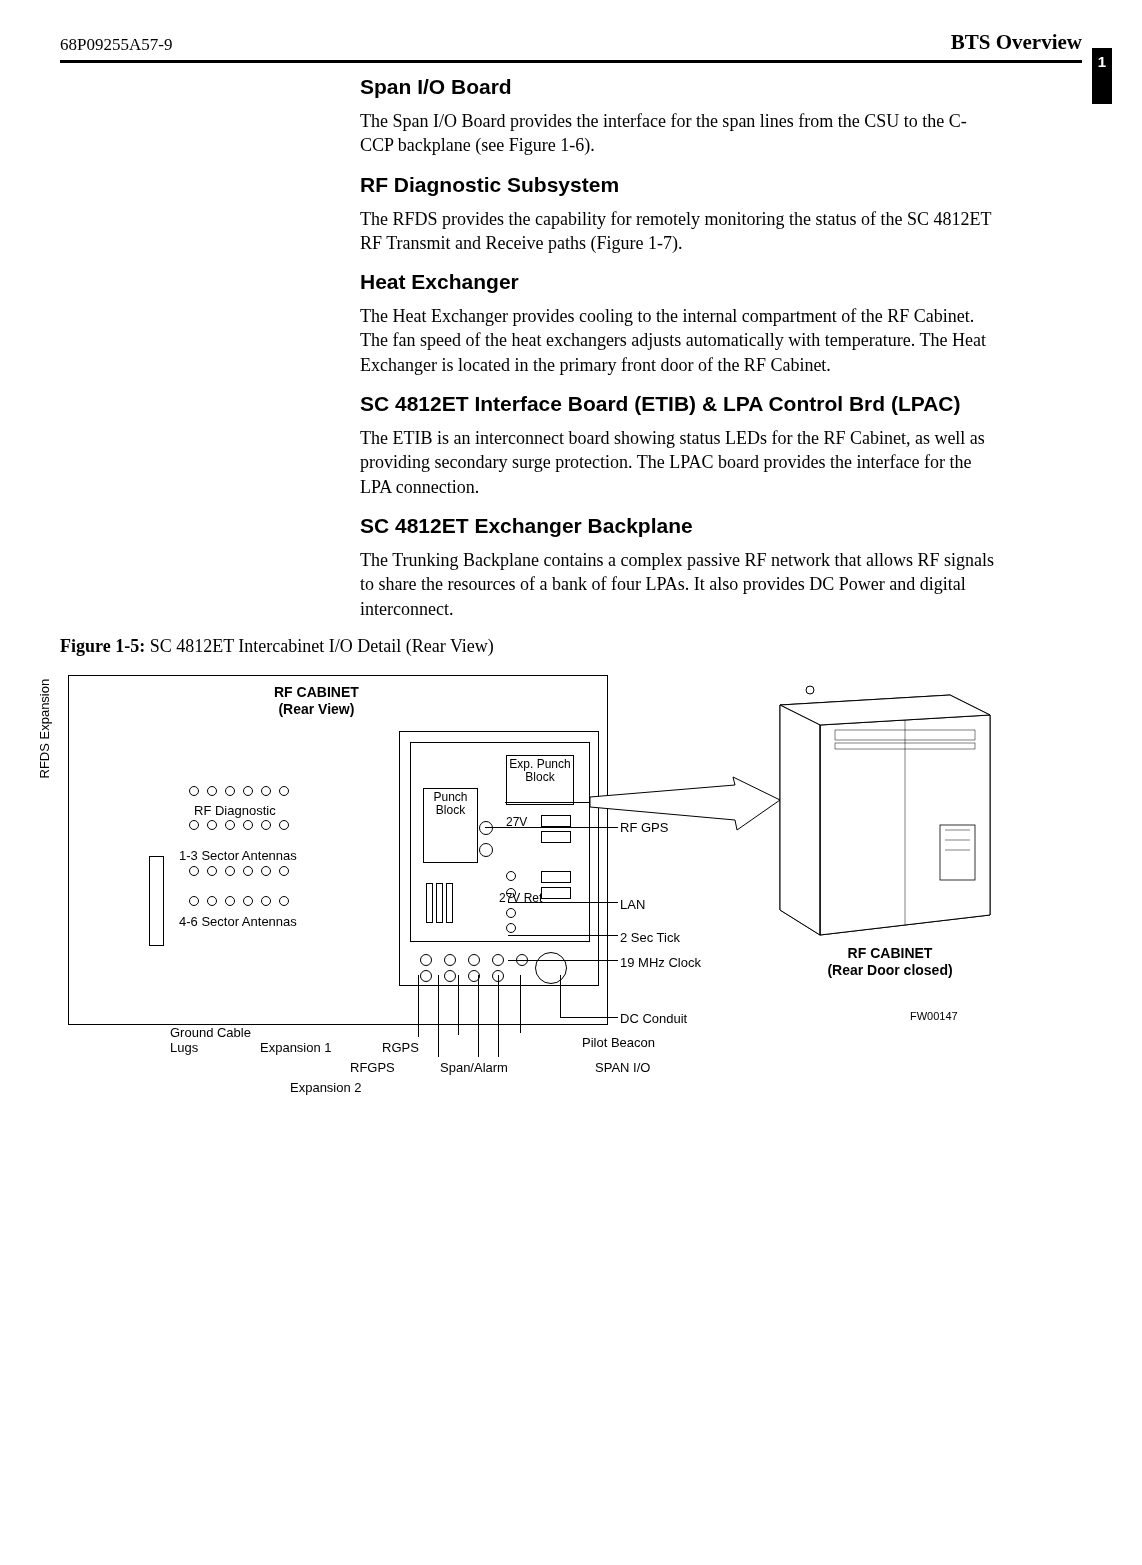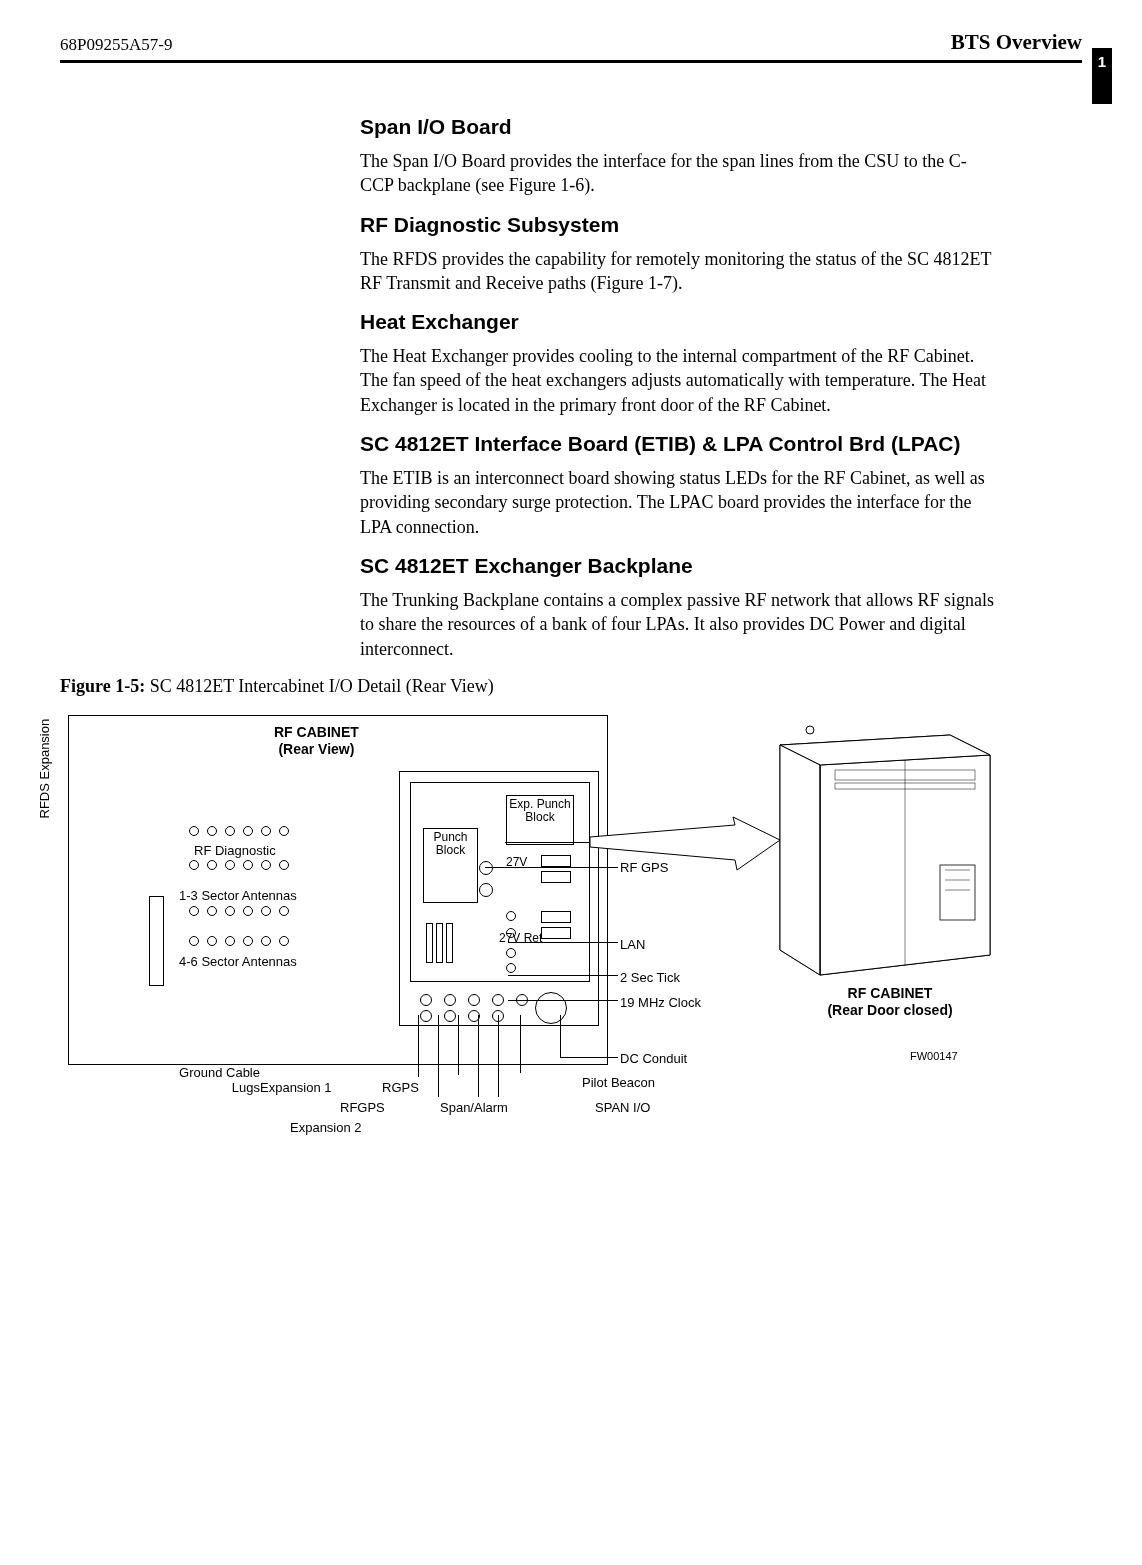--- a/index.html
+++ b/index.html
@@ -34,21 +34,20 @@
       font-size: 17px;
     }
     .header-right {
       font-size: 21px;
       font-weight: bold;
     }
     .content {
       flex: 1;
       display: flex;
       flex-direction: column;
-      margin-top: 40px;
     }
     .text-block {
       margin-left: 300px;
       margin-bottom: 15px;
     }
     .section-heading {
       font-family: Arial, Helvetica, sans-serif;
       font-size: 21px;
       font-weight: bold;
       margin-bottom: 10px;
@@ -423,24 +422,24 @@
       <div class="callout-label" style="left:560px;top:120px;">Microwave</div>
       <div class="callout-label" style="left:560px;top:145px;">RF GPS</div>
       <div class="callout-label" style="left:560px;top:222px;">LAN</div>
       <div class="callout-label" style="left:560px;top:255px;">2 Sec Tick</div>
       <div class="callout-label" style="left:560px;top:280px;">19 MHz Clock</div>
       <div class="callout-label" style="left:560px;top:336px;">DC Conduit</div>
       <div class="callout-label" style="left:522px;top:360px;">Pilot Beacon</div>
       <div class="callout-label" style="left:535px;top:385px;">SPAN I/O</div>
       <div class="callout-label" style="left:380px;top:385px;">Span/Alarm</div>
       <div class="callout-label" style="left:322px;top:365px;">RGPS</div>
-      <div class="callout-label" style="left:280px;top:385px;">RFGPS</div>
+      <div class="callout-label" style="left:290px;top:385px;">RFGPS</div>
       <div class="callout-label" style="left:200px;top:365px;">Expansion 1</div>
       <div class="callout-label" style="left:230px;top:405px;">Expansion 2</div>
-      <div class="callout-label" style="left:110px;top:350px;width:90px;white-space:normal;text-align:right;">Ground Cable Lugs</div>
+      <div class="callout-label" style="left:110px;top:350px;width:90px;white-space:normal;">Ground Cable Lugs</div>
 
       <div class="line" style="left:445px;top:127px;width:113px;height:1px;"></div>
       <div class="line" style="left:425px;top:152px;width:133px;height:1px;"></div>
       <div class="line" style="left:448px;top:227px;width:110px;height:1px;"></div>
       <div class="line" style="left:448px;top:260px;width:110px;height:1px;"></div>
       <div class="line" style="left:448px;top:285px;width:110px;height:1px;"></div>
       <div class="line" style="left:500px;top:300px;width:1px;height:42px;"></div>
       <div class="line" style="left:500px;top:342px;width:58px;height:1px;"></div>
 
       <div class="line" style="left:358px;top:300px;width:1px;height:62px;"></div>

